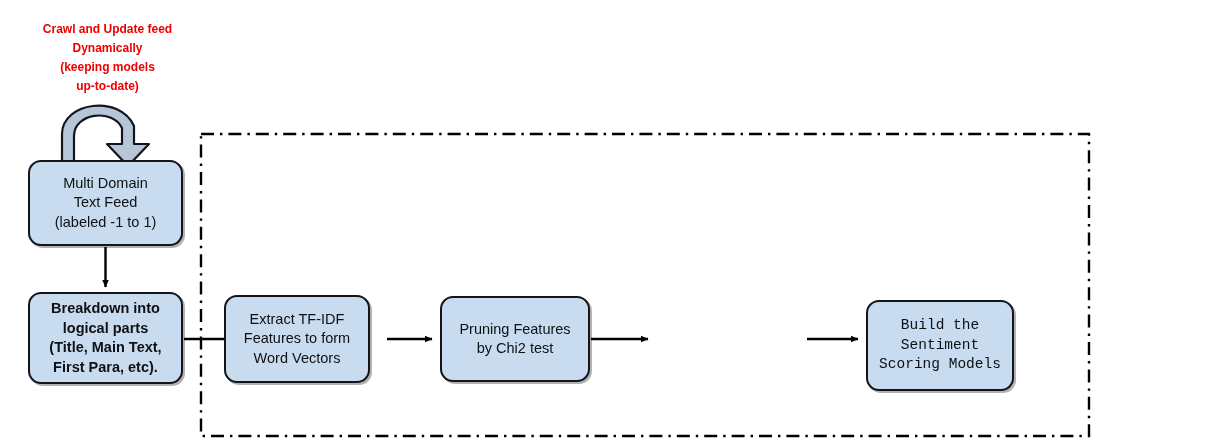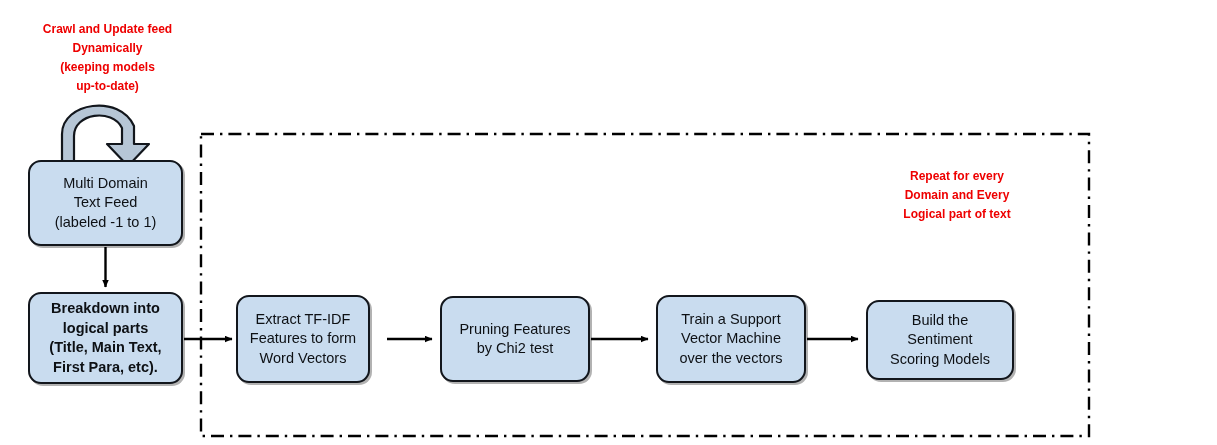--- a/index.html
+++ b/index.html
@@ -70,24 +70,24 @@
     color: #0d1014;
     font-family: "Liberation Sans", sans-serif;
     font-size: 14.5px;
     line-height: 19.5px;
     white-space: pre-line;
     box-shadow: 2px 2px 0 rgba(0,0,0,0.30);
   }
 
   #node-feed      { left: 28px;  top: 160px; width: 155px; height: 86px; }
   #node-breakdown { left: 28px;  top: 292px; width: 155px; height: 92px; font-weight: bold; }
-  #node-tfidf     { left: 236px; top: 295px; width: 134px; height: 88px; }
+  #node-tfidf     { left: 224px; top: 295px; width: 146px; height: 88px; }
   #node-pruning   { left: 440px; top: 296px; width: 150px; height: 86px; }
   #node-svm       { left: 656px; top: 295px; width: 150px; height: 88px; }
-  #node-build     { left: 866px; top: 300px; width: 148px; height: 80px; }
+  #node-build     { left: 866px; top: 300px; width: 148px; height: 91px; font-family: Liberation Mono, monospace; }
 
   
   #connectors {
     position: absolute;
     left: 0;
     top: 0;
     width: 1217px;
     height: 445px;
     pointer-events: none;
     overflow: visible;
@@ -112,23 +112,20 @@
 Dynamically
 (keeping models
 up-to-date)</div>
 
   <div id="dashed-container">
     <svg viewBox="0 0 890 304" preserveAspectRatio="none" aria-hidden="true">
       <rect x="1" y="1" width="888" height="302" fill="none" stroke="#000000" stroke-width="2.4" stroke-dasharray="13 6 2.4 6" stroke-linecap="butt"></rect>
     </svg>
   </div>
 
-  <div class="red-note" id="note-repeat">Repeat for every
-Domain and Every
-Logical part of text</div>
 
   <svg id="connectors" viewBox="0 0 1217 445">
     <defs>
       <marker id="arrowhead" markerWidth="9" markerHeight="9" refX="7.4" refY="3.4" orient="auto" markerUnits="userSpaceOnUse">
         <path d="M0,0 L8,3.4 L0,6.8 z" fill="#000000"></path>
       </marker>
     </defs>
 
     <line x1="105.5" y1="247" x2="105.5" y2="287" stroke="#000000" stroke-width="2.4" marker-end="url(#arrowhead)"></line>
 
@@ -167,21 +164,18 @@
 (Title, Main Text,
 First Para, etc).</div>
 
   <div class="node" id="node-tfidf">Extract TF-IDF
 Features to form
 Word Vectors</div>
 
   <div class="node" id="node-pruning">Pruning Features
 by Chi2 test</div>
 
-  <div class="node" id="node-svm">Train a Support
-Vector Machine
-over the vectors</div>
 
   <div class="node" id="node-build">Build the
 Sentiment
 Scoring Models</div>
 
 </div>
 
 </body></html>

